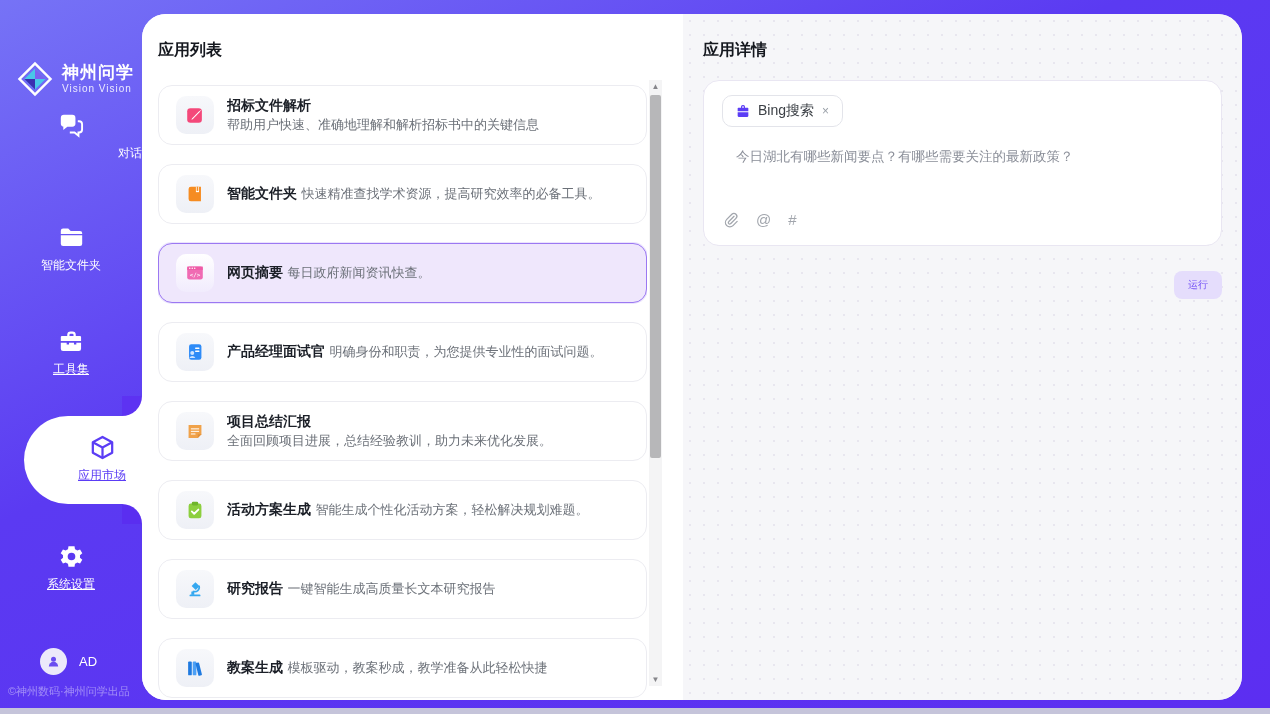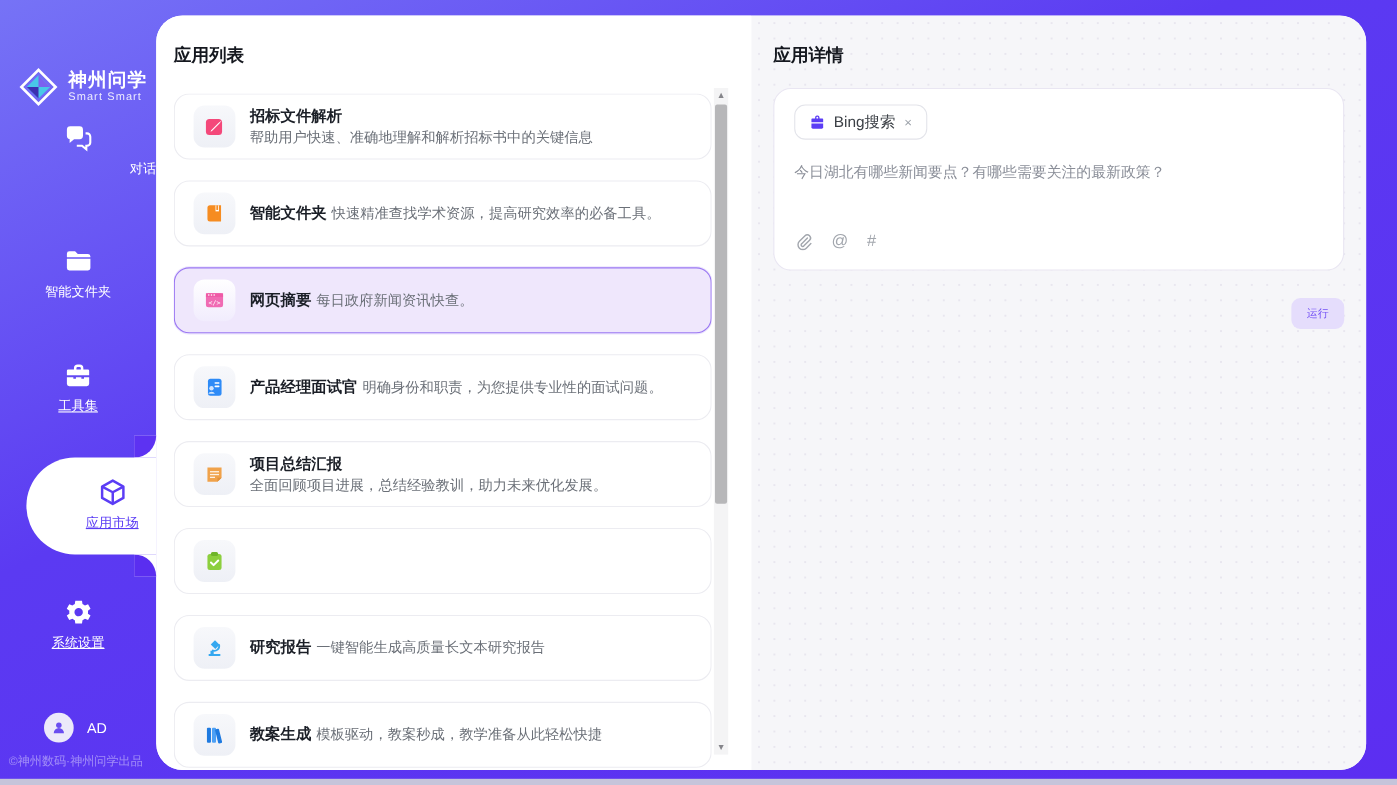--- a/index.html
+++ b/index.html
@@ -58,21 +58,21 @@
 
   
   .detail-panel { position:absolute; left:541px; top:0; width:559px; height:100%;
     background-color:#f6f6f9;
     background-image:radial-gradient(#e8e6ef 1px, transparent 1.3px);
     background-size:14px 14px; border-radius:0 24px 24px 0; }
   .input-card { position:absolute; left:20px; top:66px; width:519px; height:166px; background:#fff; border:1px solid #e9e6f2; border-radius:16px; }
   .tool-tag { position:absolute; left:18px; top:14px; height:32px; display:inline-flex; align-items:center; gap:7px; padding:0 12px; background:#fff; border:1px solid #e3e4ea; border-radius:10px; cursor:default; }
   .tool-tag .tlabel { font-size:14px; color:#3c4046; }
   .tool-tag .tclose { font-size:12px; color:#9aa0a8; cursor:pointer; padding:0 1px; }
-  .prompt-text { position:absolute; left:18px; top:66px; width:480px; font-size:13.5px; color:#8a8e98; line-height:1.5; }
+  .prompt-text { position:absolute; left:32px; top:66px; width:480px; font-size:13.5px; color:#8a8e98; line-height:1.5; }
   .composer-icons { position:absolute; left:18px; top:130px; display:flex; align-items:center; gap:17px; color:#a2a6ad; }
   .composer-icons .sym { font-size:15px; cursor:pointer; }
   .run-btn { position:absolute; right:20px; top:257px; background:#e5ddfc; color:#7452f5; font-size:10px; padding:7px 14px; border:none; border-radius:8px; cursor:pointer; font-family:inherit; }
 
   .bottom-strip { position:absolute; left:0; top:708px; width:1270px; height:6px; background:#c5c4da; }
 
   svg { display:block; }
 </style>
 </head>
 <body>
@@ -82,21 +82,21 @@
     <svg class="logo-gem" viewBox="0 0 38 38">
       <g transform="rotate(45 19 19)">
         <rect x="8" y="8" width="22" height="22" fill="none" stroke="#ffffff" stroke-width="2.4"></rect>
         <rect x="11.5" y="11.5" width="15" height="15" fill="#49c7e8"></rect>
         <polygon points="11.5,11.5 26.5,11.5 19,19" fill="#7b61f0"></polygon>
         <polygon points="11.5,26.5 19,19 26.5,26.5" fill="#3b2fb0"></polygon>
       </g>
     </svg>
     <div class="logo-text">
       <div class="cn">神州问学</div>
-      <div class="en">Smart Smart</div>
+      <div class="en">Vision Vision</div>
     </div>
   </div>
 
   <div class="nav-item nav-chat">
     <svg class="nicon" viewBox="0 0 24 24">
       <path fill="#fff" d="M2.5 5.3A2.8 2.8 0 0 1 5.3 2.5h7.4a2.8 2.8 0 0 1 2.8 2.8v4.9a2.8 2.8 0 0 1-2.8 2.8H8.3l-3.6 3v-3h.6a2.8 2.8 0 0 1-2.8-2.8z"></path>
       <path fill="none" stroke="#fff" stroke-width="1.7" d="M17.6 8.2h1.1a2.7 2.7 0 0 1 2.7 2.7v4.6a2.7 2.7 0 0 1-2.7 2.7h-.5v2.9l-3.5-2.9h-4.2"></path>
     </svg>
     <span class="nlabel">对话</span>
   </div>
@@ -232,20 +232,24 @@
         </span>
       </div>
 
       <div class="card">
         <span class="app-icon">
           <svg width="22" height="22" viewBox="0 0 24 24">
             <rect x="5" y="5" width="14" height="16" rx="2.5" fill="#8ccf3e"></rect>
             <rect x="8.5" y="3" width="7" height="4" rx="1.5" fill="#6fb52a"></rect>
             <path d="M8.5 13.5l2.6 2.6 4.6-4.6" fill="none" stroke="#fff" stroke-width="2" stroke-linecap="round" stroke-linejoin="round"></path>
           </svg>
+        </span>
+        <span class="card-text">
+          <span class="card-title">活动方案生成</span>
+          <span class="card-desc">智能生成个性化活动方案，轻松解决规划难题。</span>
         </span>
       </div>
 
       <div class="card">
         <span class="app-icon">
           <svg width="22" height="22" viewBox="0 0 24 24">
             <path d="M12.5 4.5l4.5 4.5-4.2 4.2-4.5-4.5z" fill="#35a8f0"></path>
             <path d="M9.5 14.5c4.5 1.5 8-1.5 7-6" fill="none" stroke="#35a8f0" stroke-width="1.8"></path>
             <rect x="6" y="18" width="12" height="2" rx="1" fill="#35a8f0"></rect>
             <rect x="8" y="14.8" width="3.2" height="3.6" fill="#35a8f0"></rect>

